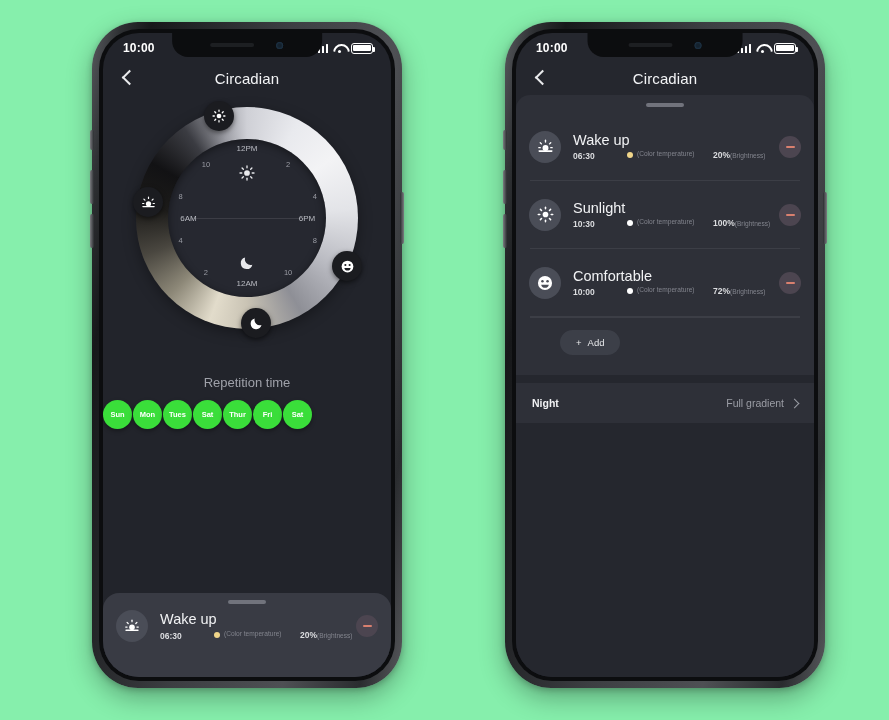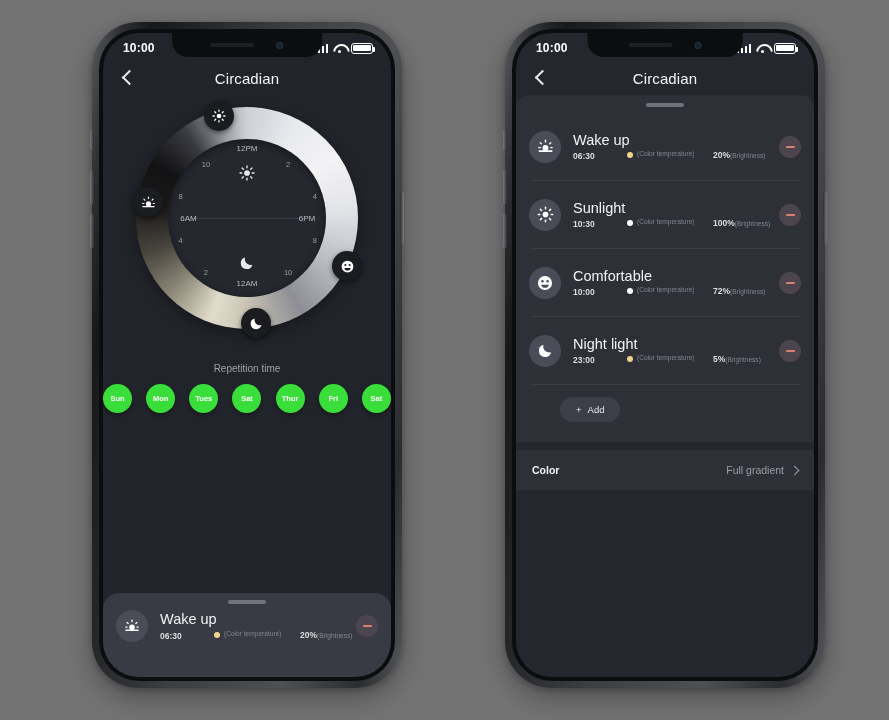--- a/index.html
+++ b/index.html
@@ -2,21 +2,21 @@
 <html><head>
 <meta charset="utf-8">
 <style>
   * { box-sizing: border-box; margin: 0; padding: 0; }
   html, body {
     width: 889px; height: 720px;
     background: #ffffff;
     font-family: "Liberation Sans", sans-serif;
     overflow: hidden;
   }
-  .stage { position: relative; width: 889px; height: 720px; background: #737373; }
+  .stage { position: relative; width: 889px; height: 720px; background: #86efac; }
 
   
   .phone {
     position: absolute;
     border-radius: 46px;
     background: linear-gradient(100deg,#5a5c60 0%,#2e3033 7%,#17181a 14%,#3c3e42 46%,#4e5054 72%,#2a2c2f 90%,#58595d 100%);
     padding: 7px;
     box-shadow: 0 10px 26px rgba(0,0,0,0.30), 0 2px 6px rgba(0,0,0,0.22);
   }
   .phone-inner {
@@ -145,22 +145,22 @@
   .c-moon-bot { bottom: 26px; }
 
   
   .handle {
     position: absolute; width: 30px; height: 30px; border-radius: 50%;
     background: #1b1c20; display: flex; align-items: center; justify-content: center;
     box-shadow: 0 2px 5px rgba(0,0,0,.5);
   }
 
   
-  .rep-label { text-align: center; color: #9fa1a9; font-size: 10px; margin-top: 0; }
-  .days { display: flex; justify-content: space-between; gap: 1px; margin-top: 10px; }
+  .rep-label { text-align: center; color: #9fa1a9; font-size: 13px; margin-top: 12px; }
+  .days { display: flex; justify-content: flex-start; gap: 1px; margin-top: 10px; }
   .day {
     width: 29px; height: 29px; border-radius: 50%;
     background: #3ade3a; color: #ffffff;
     display: flex; align-items: center; justify-content: center;
     font-size: 7.5px; font-weight: bold;
     box-shadow: 0 2px 4px rgba(0,0,0,.35);
   }
 
   
   .sheet {
@@ -533,58 +533,34 @@
                     </div>
                   </div>
                 </div>
                 <div class="del">
                     <i></i>
                   </div>
               </div>
 
               <div class="r-sep"></div>
 
-              <div class="r-item sched">
-                <div class="avatar">
-                  <svg width="17" height="17" viewBox="0 0 24 24" fill="#ffffff">
-                    <path d="M20 14.5A8.6 8.6 0 0 1 9.2 3.8 8.8 8.8 0 1 0 20 14.5z"></path>
-                  </svg>
-                </div>
-                <div class="mid">
-                  <div class="name">Night light</div>
-                  <div class="meta">
-                    <div class="time">23:00</div>
-                    <div class="ct">
-                      <span class="dot" style="background:#f0d58a"></span>
-                      <span class="ct-txt">(Color temperature)</span>
-                    </div>
-                    <div class="br">
-                      <span class="br-val">5%</span>
-                      <span class="br-txt">(Brightness)</span>
-                    </div>
-                  </div>
-                </div>
-                <div class="del">
-                    <i></i>
-                  </div>
-              </div>
 
               <div class="r-sep"></div>
 
               <div class="add-wrap">
                 <div class="add-btn">
                   <span>+</span>
                   <span>Add</span>
                 </div>
               </div>
             </div>
           </div>
 
           <div class="mode-row">
-            <span class="mode-label">Color</span>
+            <span class="mode-label">Night</span>
             <span class="mode-right">
               <span>Full gradient</span>
               <span class="chev"></span>
             </span>
           </div>
         </div>
 
       </div>
     </div>
   </div>

